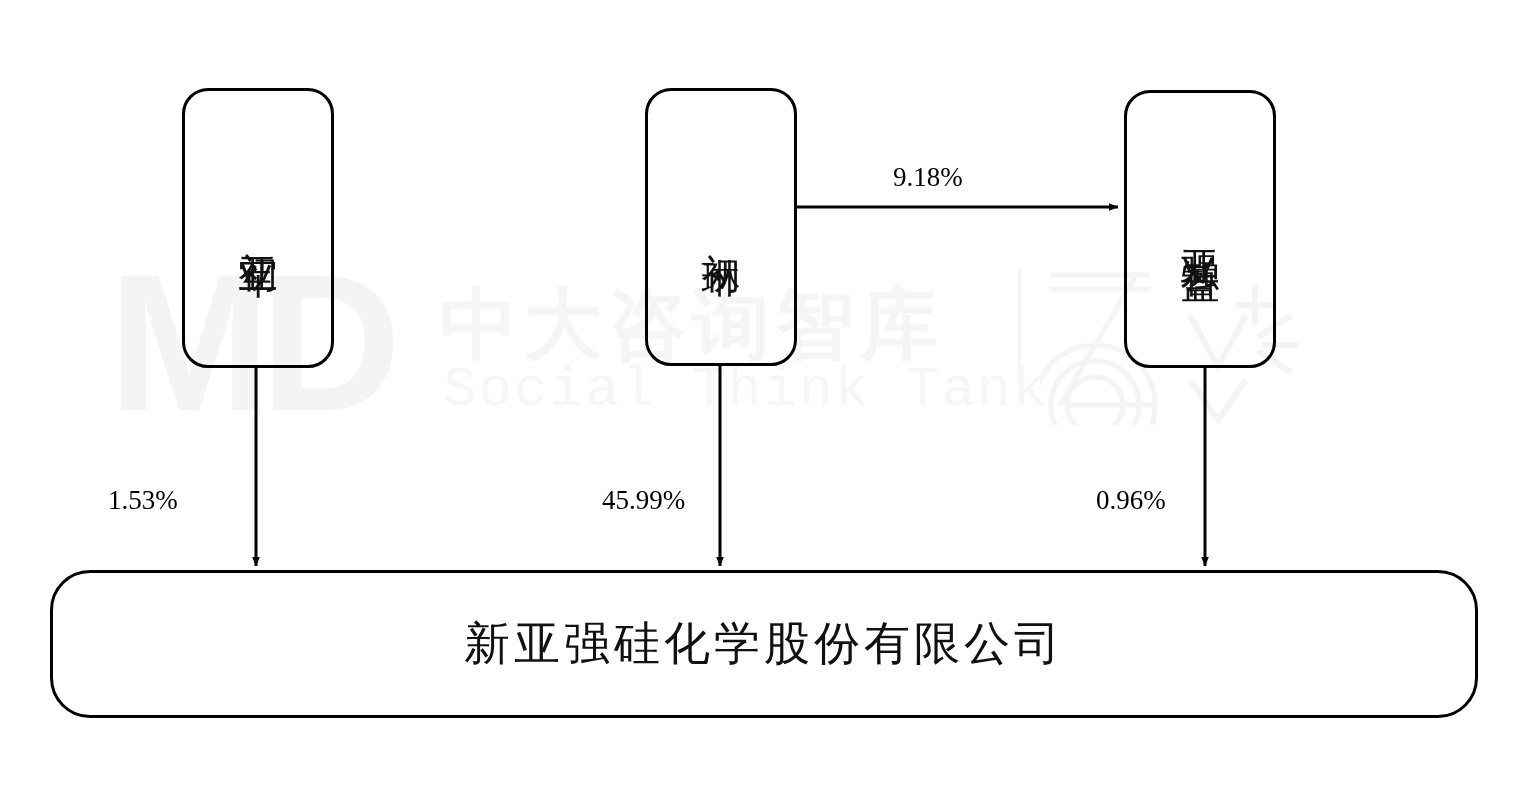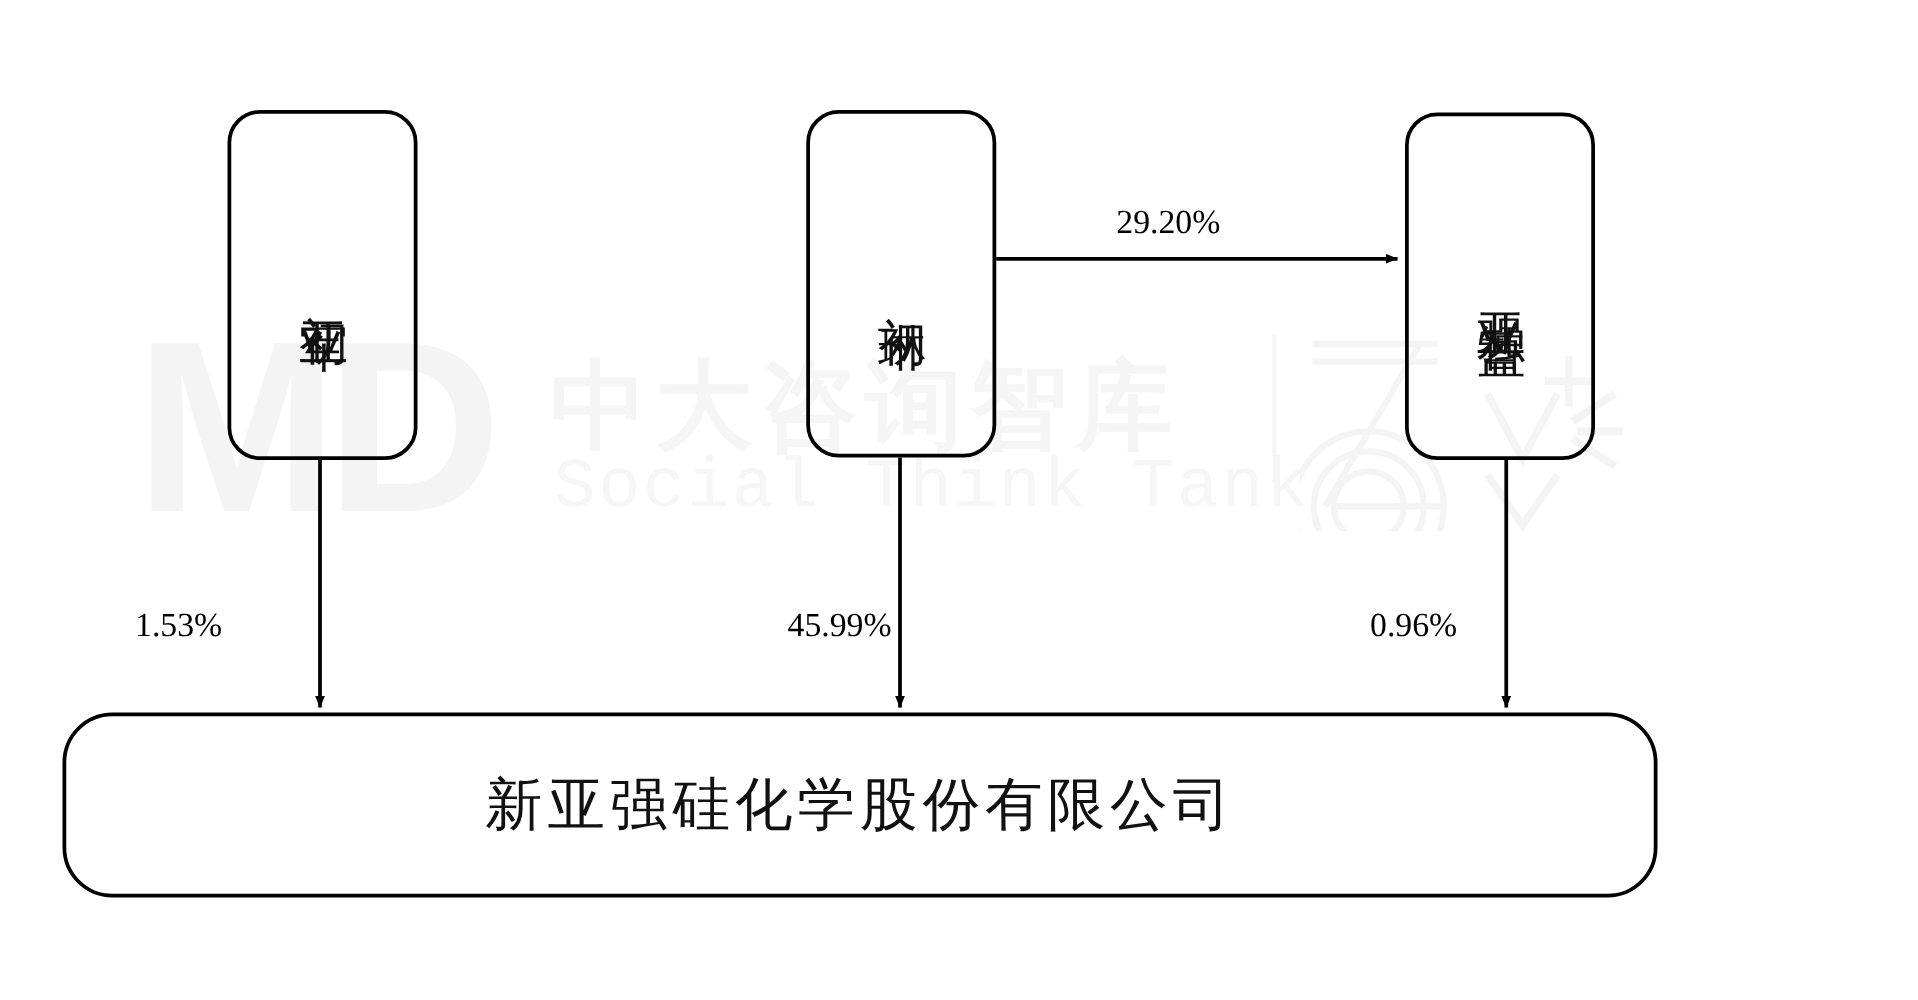--- a/index.html
+++ b/index.html
@@ -105,21 +105,21 @@
     text-orientation: upright;
     font-size: 39px;
     line-height: 1.38;
     letter-spacing: 5px;
     color: #111111;
     white-space: nowrap;
   }
   #node-company {
     left: 50px;
     top: 570px;
-    width: 1276px;
+    width: 1428px;
     height: 148px;
     border-radius: 40px;
   }
   .node-company-text {
     font-size: 46px;
     letter-spacing: 4px;
     color: #111111;
   }
 
   #node-chu-yajun { left: 182px; top: 88px; height: 280px; }
@@ -130,21 +130,21 @@
   .edge-label {
     position: absolute;
     z-index: 3;
     font-size: 27px;
     color: #000000;
     white-space: nowrap;
     font-family: "Liberation Serif", "DejaVu Serif", serif;
   }
   #label-29 { left: 893px; top: 162px; }
   #label-153 { left: 108px; top: 485px; }
-  #label-4599 { left: 602px; top: 485px; margin-left: 28px; }
+  #label-4599 { left: 602px; top: 485px; }
   #label-096 { left: 1080px; top: 485px; margin-left: 16px; }
 </style>
 </head>
 <body>
 
 <div id="diagram-root">
 
   <div class="watermark-layer">
     <div class="wm-md">MD</div>
     <div class="wm-cn">中大咨询智库</div>
@@ -197,21 +197,21 @@
   </div>
 
   <div class="node node-person" id="node-yaqiang">
     <span class="node-vertical-text">亚强智盈</span>
   </div>
 
   <div class="node" id="node-company">
     <span class="node-company-text">新亚强硅化学股份有限公司</span>
   </div>
 
-  <div class="edge-label" id="label-29">29.20%</div>
+  <div class="edge-label" id="label-29">9.18%</div>
 
   <div class="edge-label" id="label-153">1.53%</div>
 
   <div class="edge-label" id="label-4599">45.99%</div>
 
   <div class="edge-label" id="label-096">0.96%</div>
 
 </div>
 
 </body></html>

